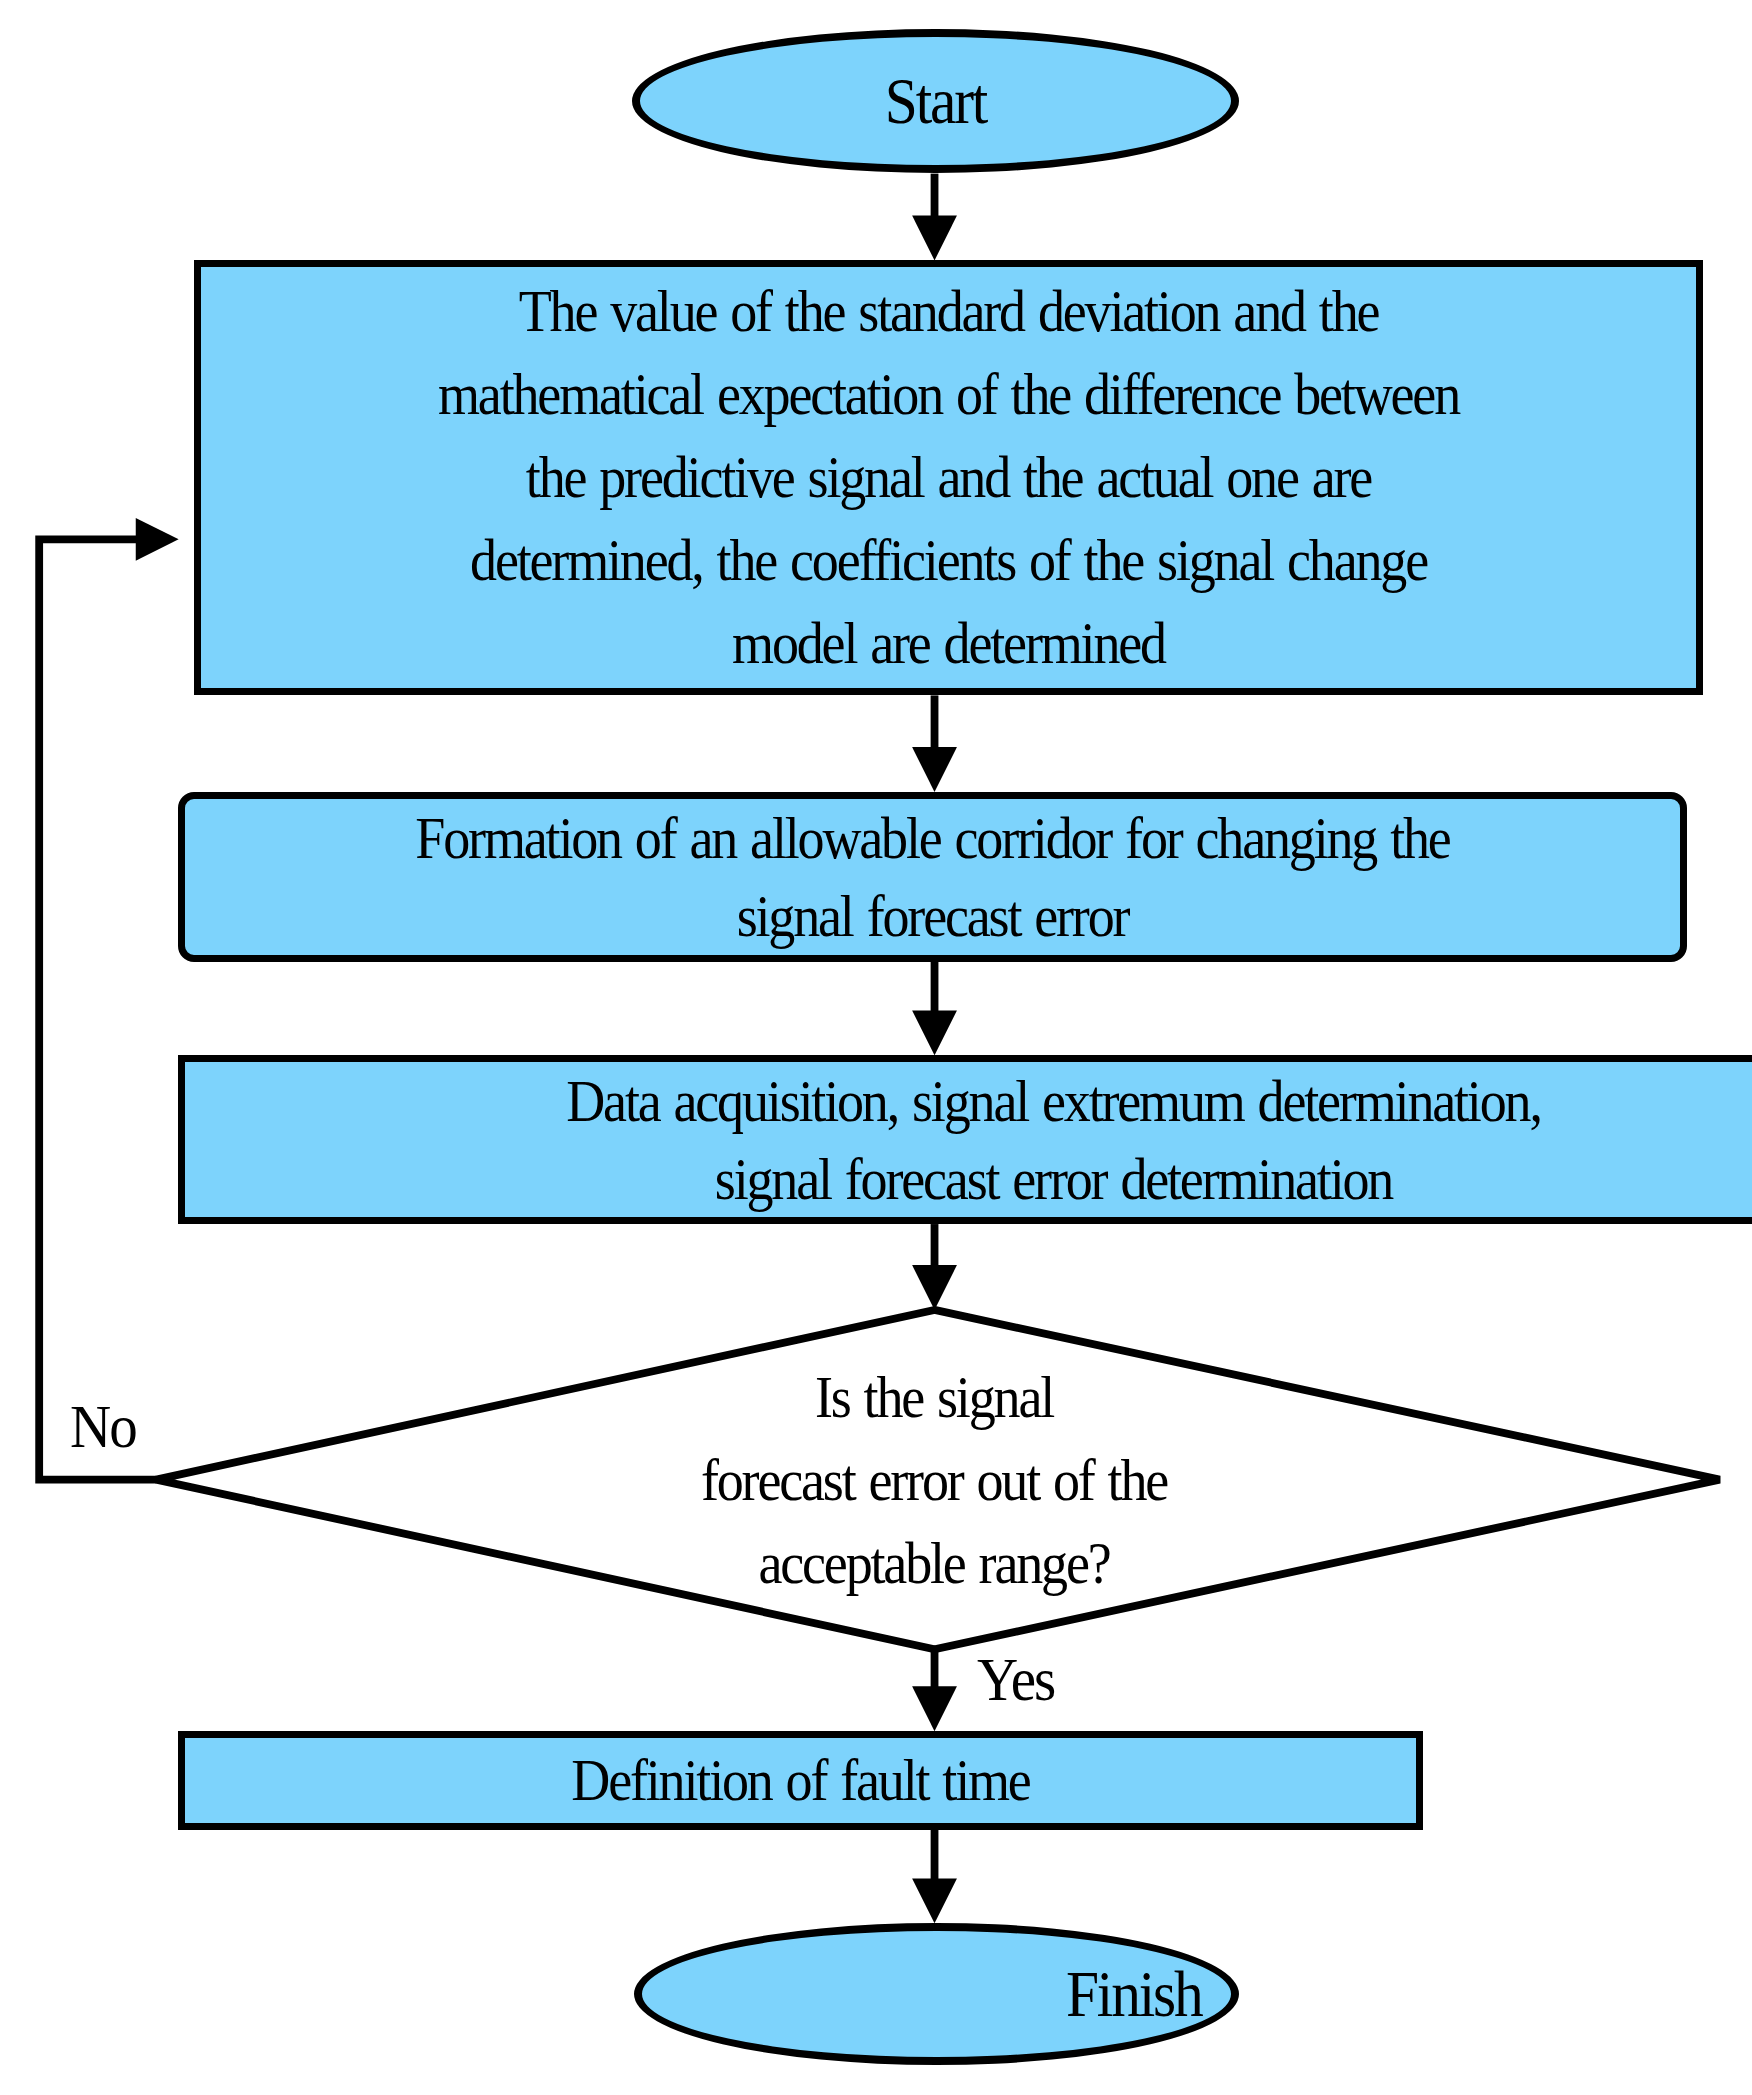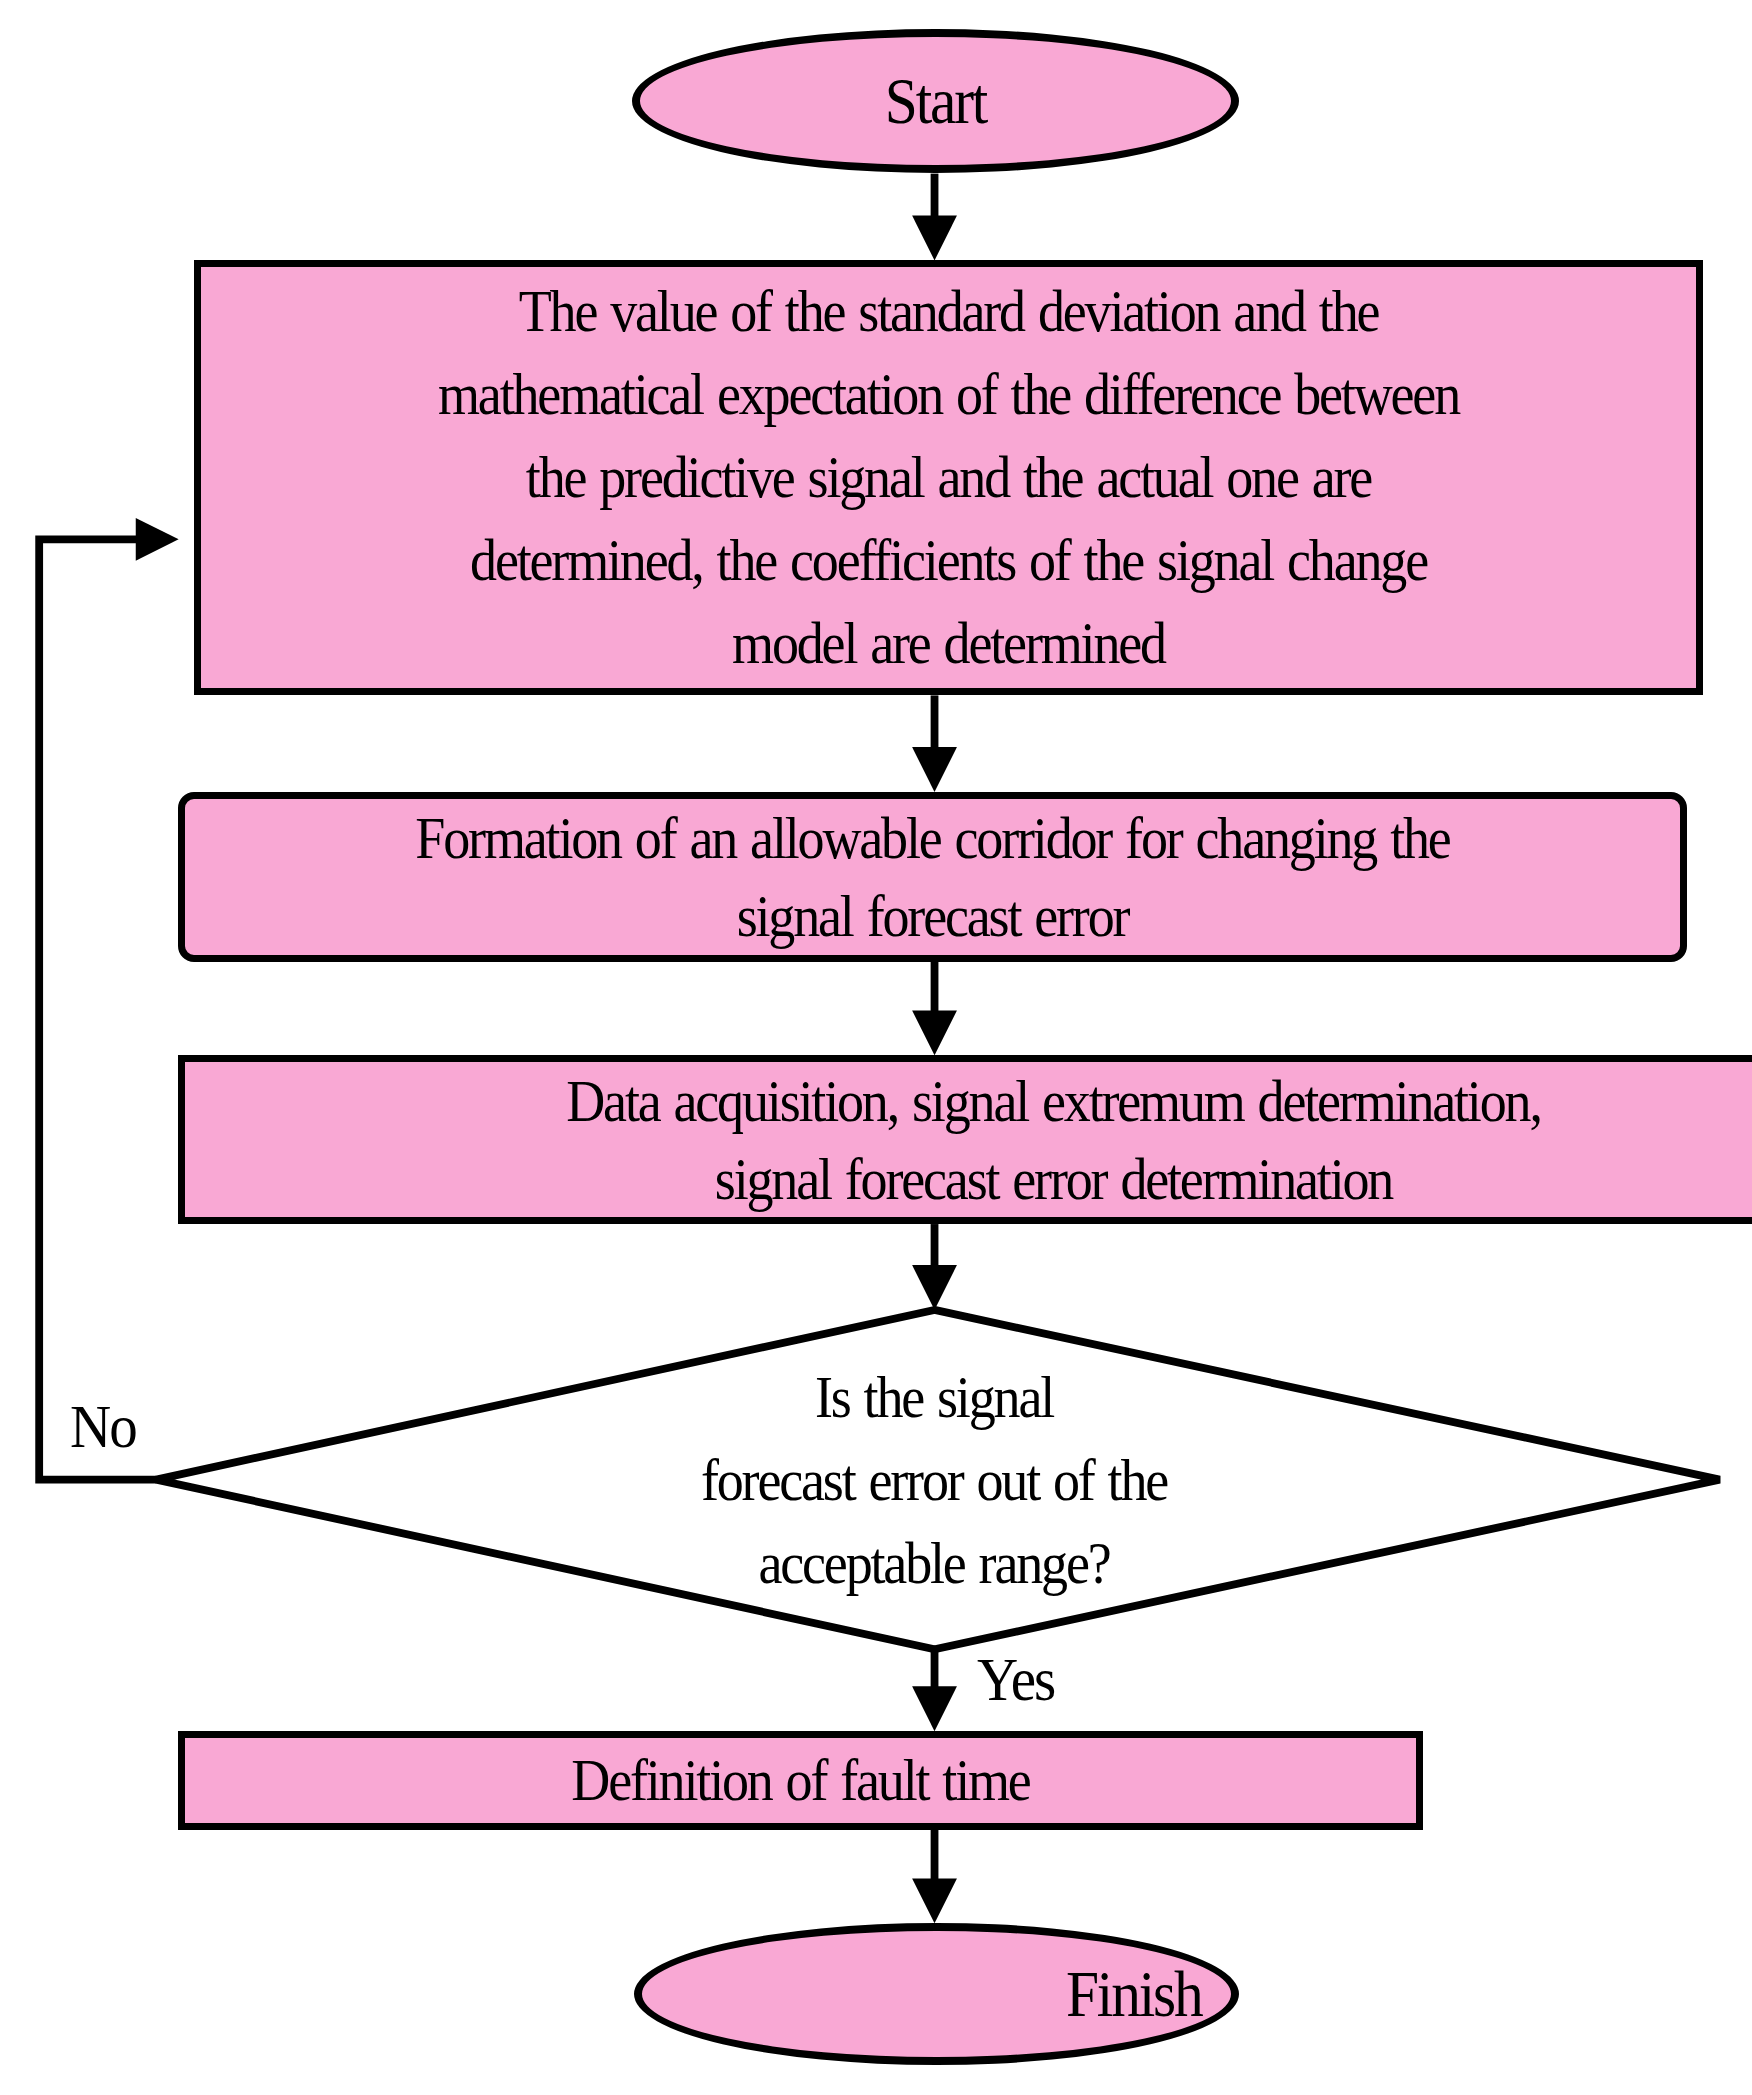--- a/index.html
+++ b/index.html
@@ -8,21 +8,21 @@
     width:1753px;height:2096px;
     background:#ffffff;
     font-family:"Liberation Serif","DejaVu Serif",serif;
     color:#000;
     overflow:hidden;
   }
   .wires{position:absolute;left:0;top:0;z-index:1;}
   .node{
     position:absolute;z-index:2;
     display:flex;align-items:center;justify-content:center;
-    text-align:center;box-sizing:border-box;background:#f9a8d4;
+    text-align:center;box-sizing:border-box;background:#7dd3fc;
   }
   .rect{border:7.8px solid #000;}
   .ellipse{border:8.8px solid #000;border-radius:50%;}
   .transparent{background:transparent;border:none;justify-content:flex-end;}
   .label{
     width:100%;
     font-size:60px;line-height:83px;
     letter-spacing:-2.4px;word-spacing:2.9px;
     transform:scaleX(0.9);transform-origin:50% 50%;
     white-space:nowrap;

